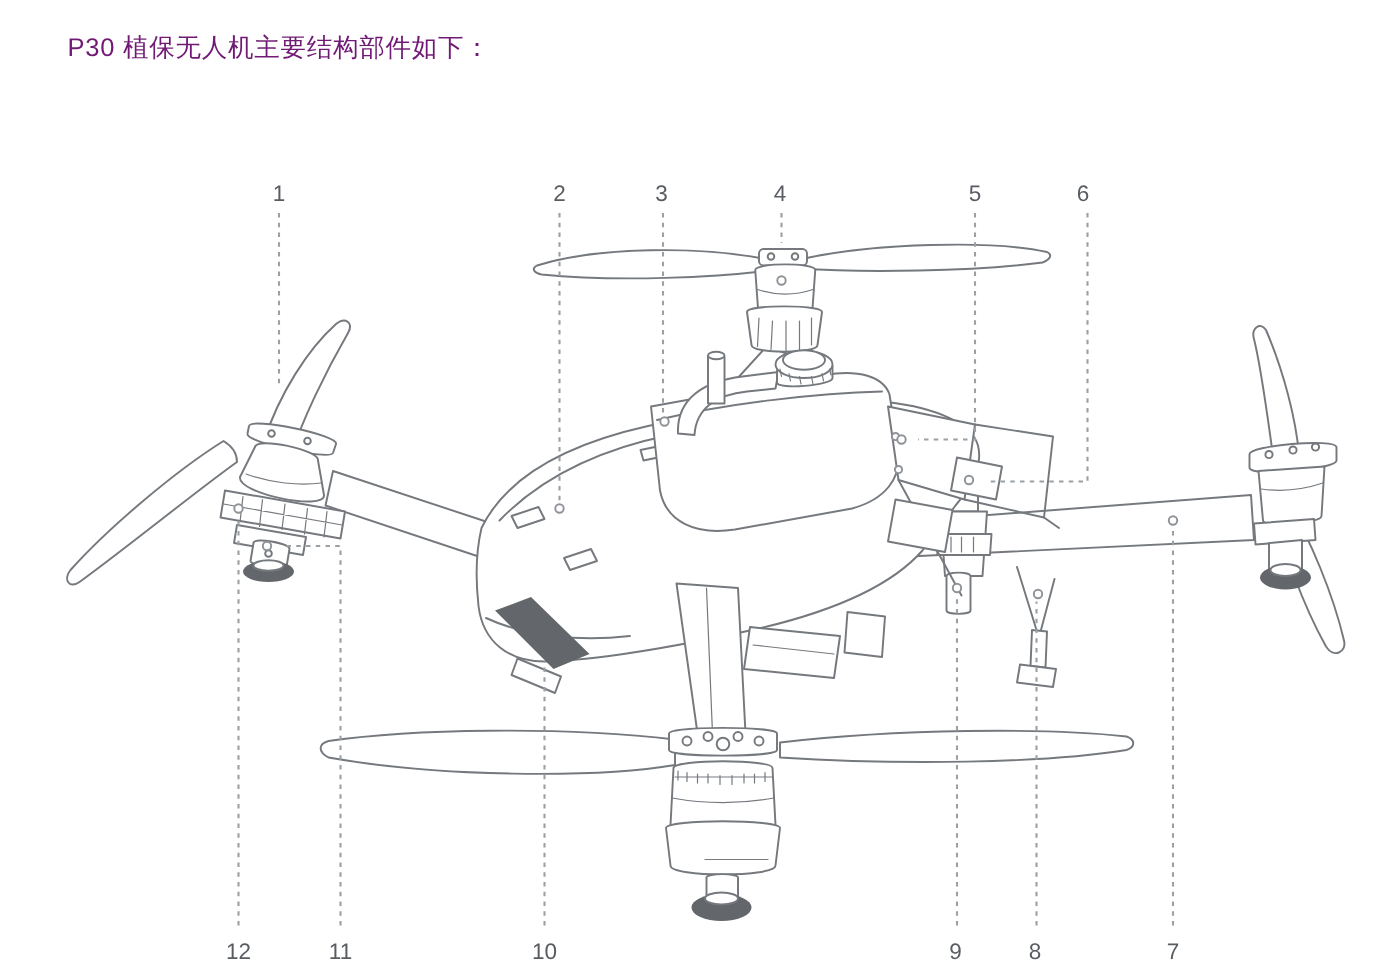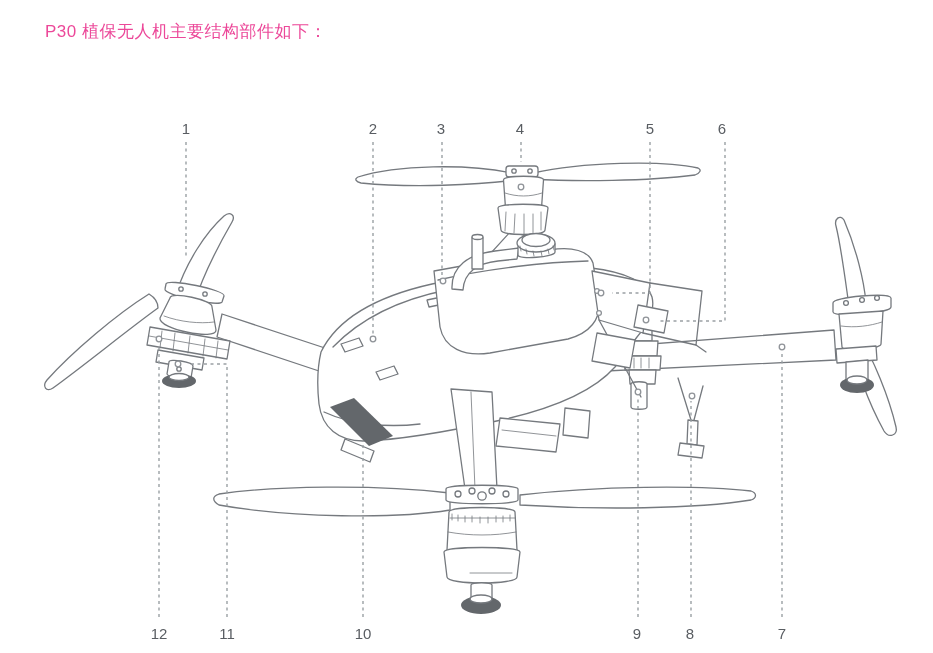--- a/index.html
+++ b/index.html
@@ -2,21 +2,21 @@
 <html><head>
 <meta charset="utf-8">
 <style>
   html,body{margin:0;padding:0;background:#ffffff;}
   .canvas{
     position:relative;width:933px;height:653px;background:#ffffff;overflow:hidden;
     font-family:"Liberation Sans",sans-serif;
   }
   .page-title{
     position:absolute;left:45px;top:22px;font-size:17px;line-height:20px;
-    color:#ec4899;letter-spacing:0.5px;white-space:nowrap;
+    color:#701a75;letter-spacing:0.5px;white-space:nowrap;
   }
   svg{position:absolute;left:0;top:0;}
   
   .ln{fill:none;stroke:#75797e;stroke-width:1.3;stroke-linejoin:round;stroke-linecap:round;}
   .wh{fill:#ffffff;stroke:#75797e;stroke-width:1.3;stroke-linejoin:round;stroke-linecap:round;}
   .dk{fill:#63676b;stroke:none;}
   .thin{fill:none;stroke:#75797e;stroke-width:0.8;stroke-linecap:round;}
   .leader{fill:none;stroke:#9aa0a4;stroke-width:1.4;stroke-dasharray:3 3.5;}
   .dot{fill:#ffffff;stroke:#8f9398;stroke-width:1.3;}
   .num{font-family:"Liberation Sans",sans-serif;font-size:15px;fill:#595d62;text-anchor:middle;}

